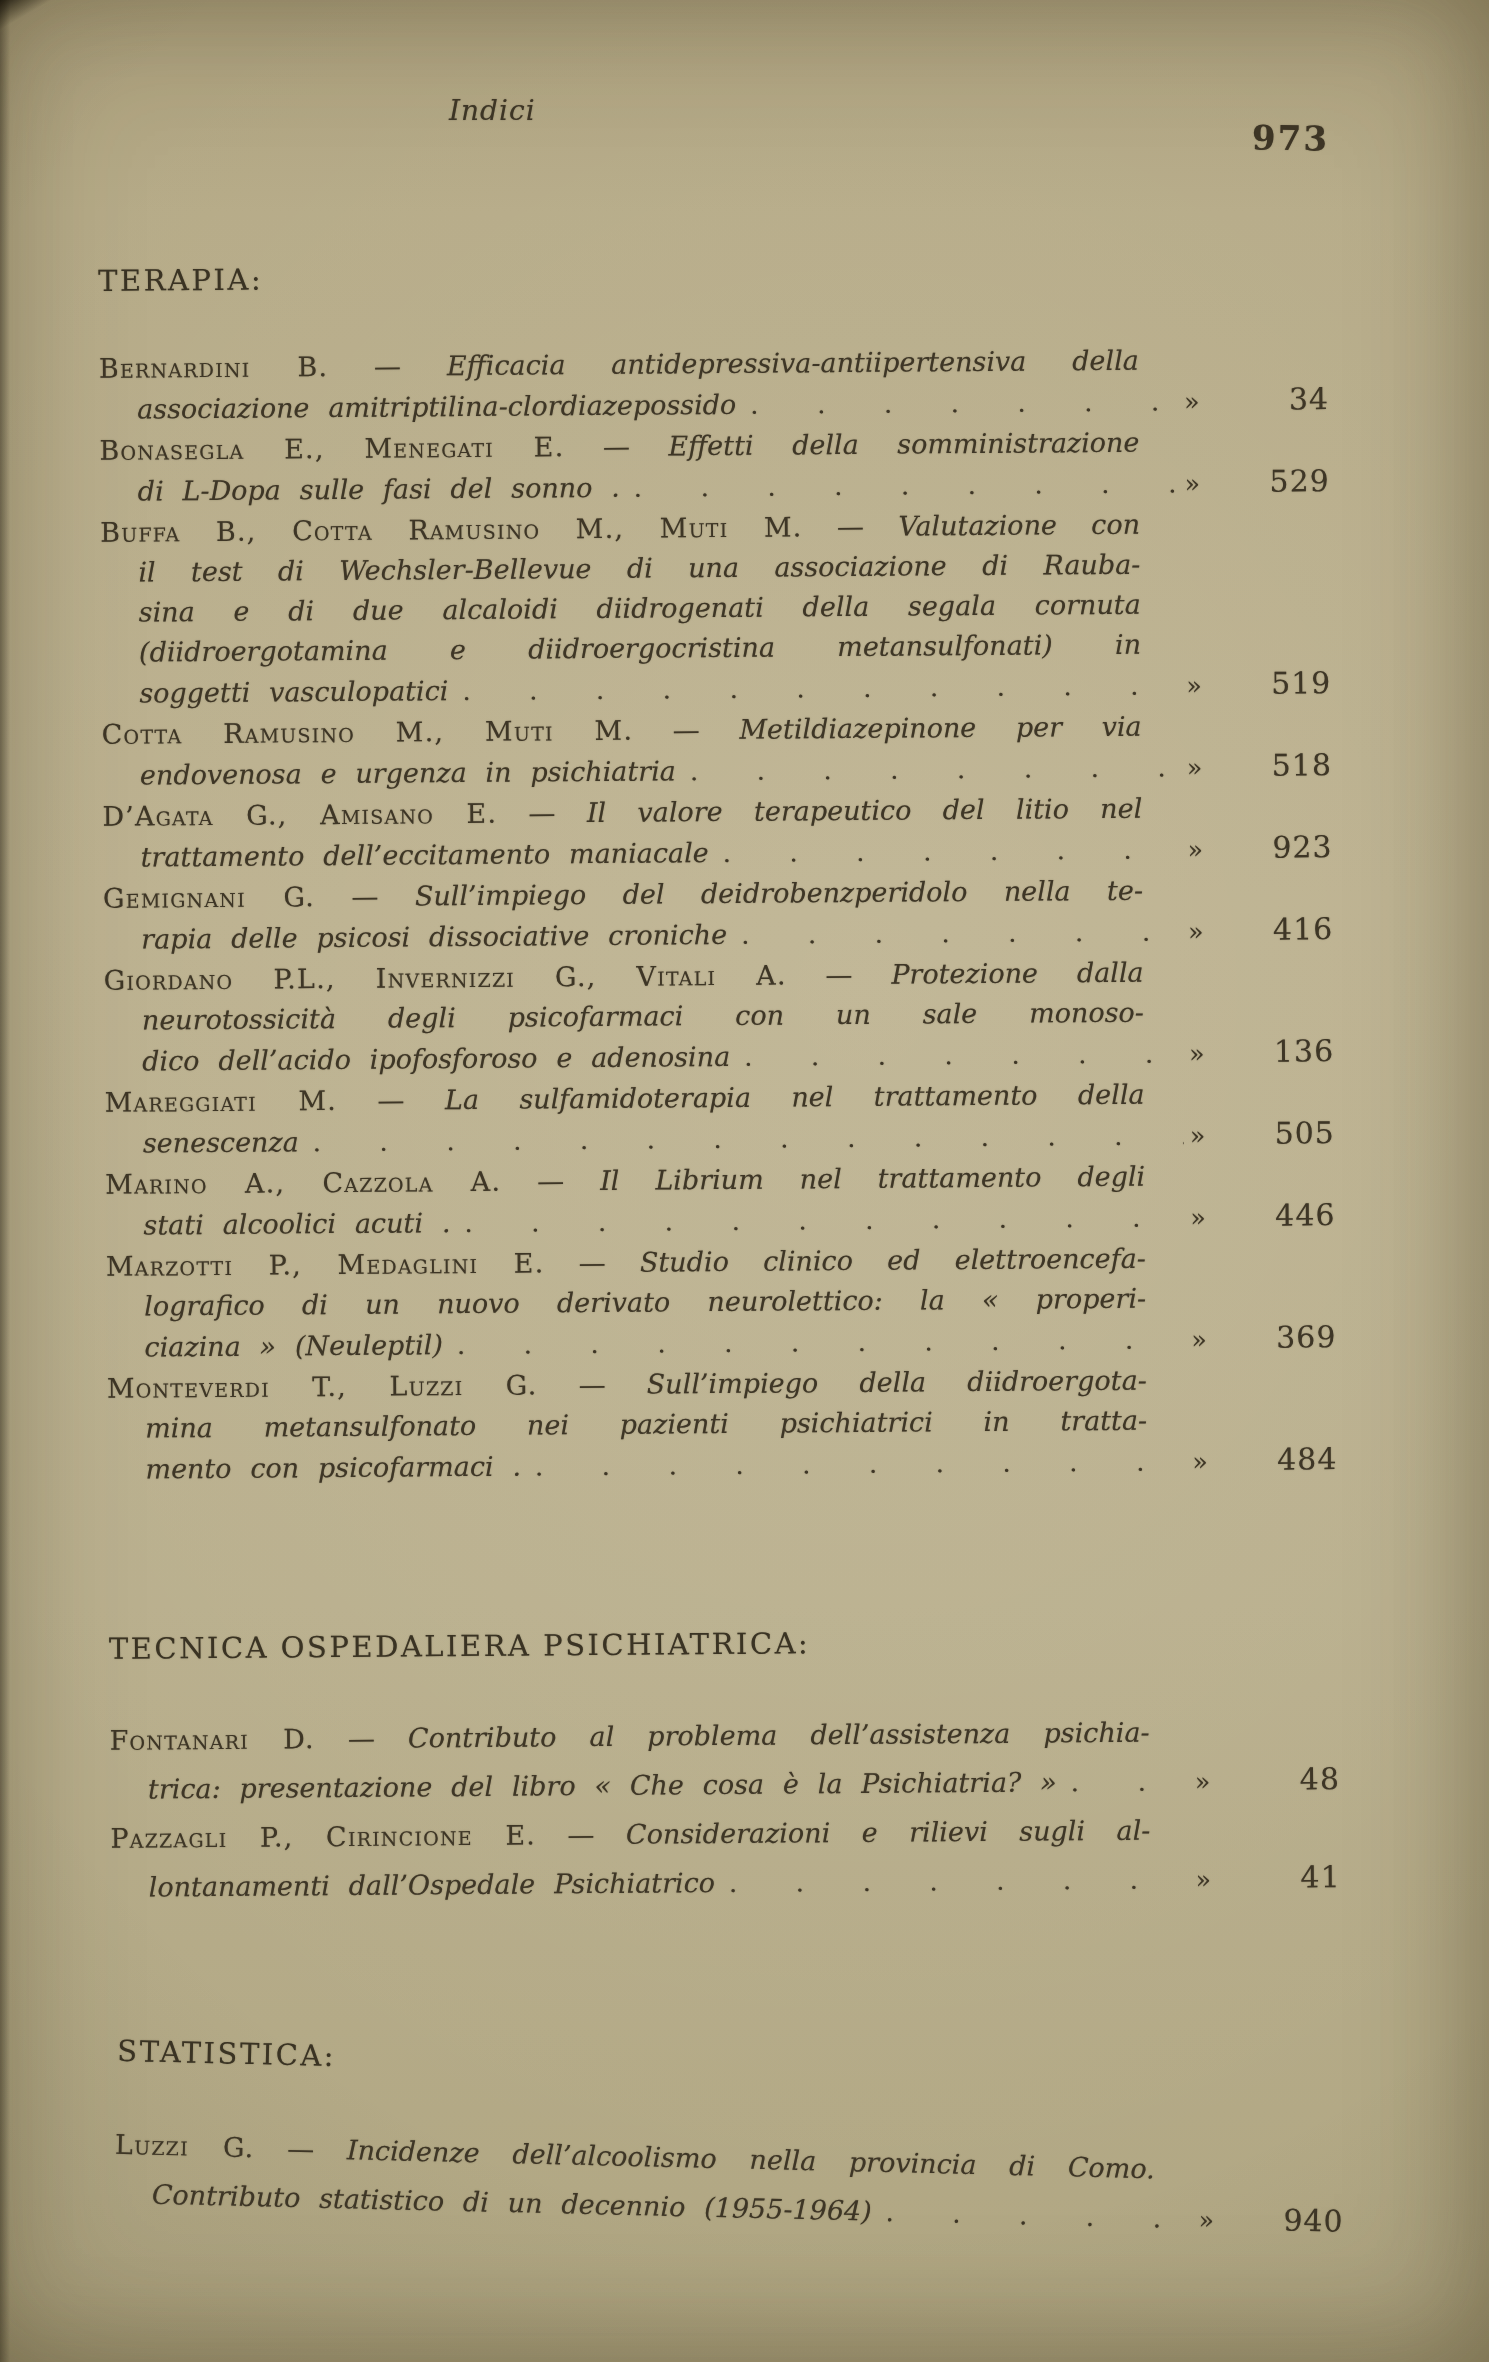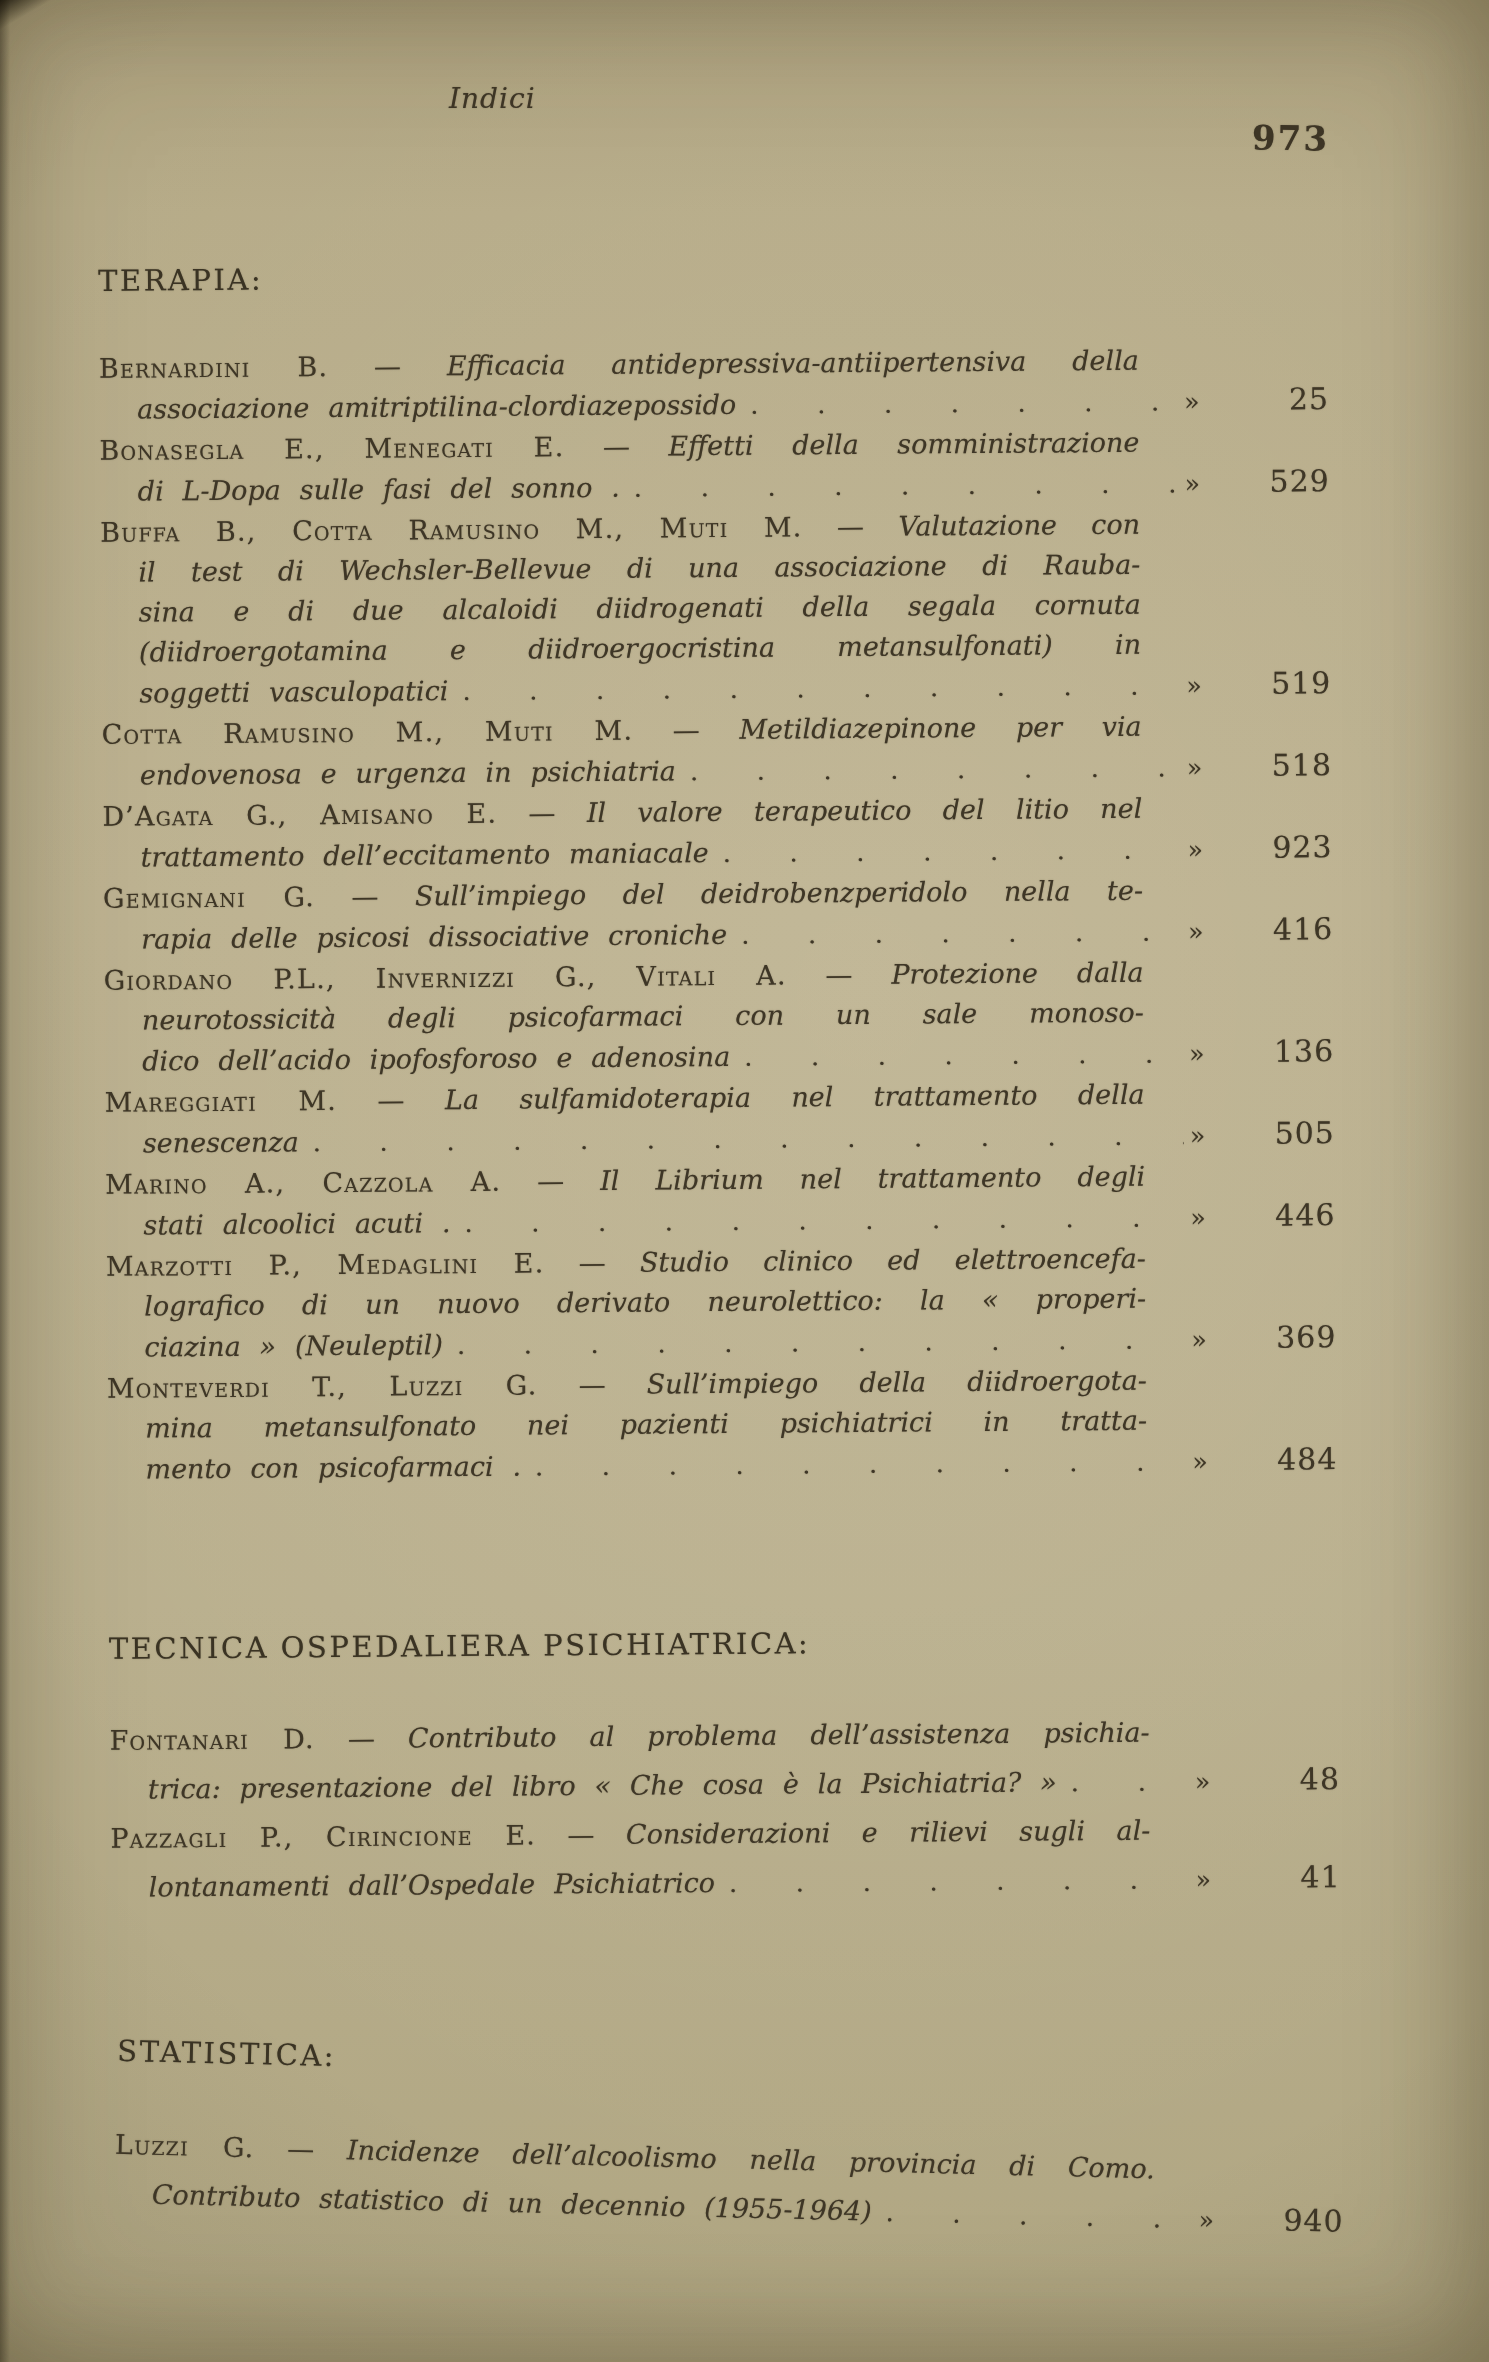--- a/index.html
+++ b/index.html
@@ -15,21 +15,21 @@
       radial-gradient(130% 95% at 58% 42%, rgba(255,252,238,0.10) 0%, rgba(0,0,0,0) 55%, rgba(42,34,16,0.20) 100%),
       linear-gradient(to bottom, #aca07d 0%, #b6ab88 9%, #bbb08e 38%, #b9af8d 68%, #b0a682 100%);
   }
   .page::after{
     content:"";position:absolute;inset:0;pointer-events:none;
     box-shadow:inset 0 0 140px rgba(60,50,25,0.28), inset -18px -14px 90px rgba(70,58,28,0.22);
   }
   .ink{color:#3e3626;text-shadow:0 0 1.2px rgba(62,54,38,0.55);}
   
   .running-head{
-    position:absolute;top:82px;left:449px;
+    position:absolute;top:94px;left:449px;
     font-style:italic;font-size:28px;letter-spacing:1px;
   }
   .folio{
     position:absolute;top:118px;left:1252px;
     font-size:34px;font-weight:700;letter-spacing:2px;transform:rotate(0.8deg);
   }
   
   .content{
     position:absolute;left:100px;top:258px;right:159px;
     transform:rotate(-0.45deg);transform-origin:620px 260px;
@@ -76,21 +76,21 @@
   <div class="content ink">
       <section class="section sec0">
         <div class="section-heading">TERAPIA:</div>
         <div class="entry">
           <div class="line first block"><span class="authors">Bernardini B.</span><span class="dash"> — </span><span class="title">Efficacia antidepressiva-antiipertensiva della</span></div>
           <div class="line cont leader">
             <span class="title">associazione amitriptilina-clordiazepossido</span>
             <span class="dots">. . . . . . . . . . . . . . . . . . . . . . . . . . . . . . . . . . . .</span>
             <span class="numcol">
               <span class="ref">»</span>
-              <span class="pagenum">25</span>
+              <span class="pagenum">34</span>
             </span>
           </div>
         </div>
         <div class="entry">
           <div class="line first block"><span class="authors">Bonasegla E., Menegati E.</span><span class="dash"> — </span><span class="title">Effetti della somministrazione</span></div>
           <div class="line cont leader">
             <span class="title">di L-Dopa sulle fasi del sonno .</span>
             <span class="dots">. . . . . . . . . . . . . . . . . . . . . . . . . . . . . . . . . . . .</span>
             <span class="numcol">
               <span class="ref">»</span>

